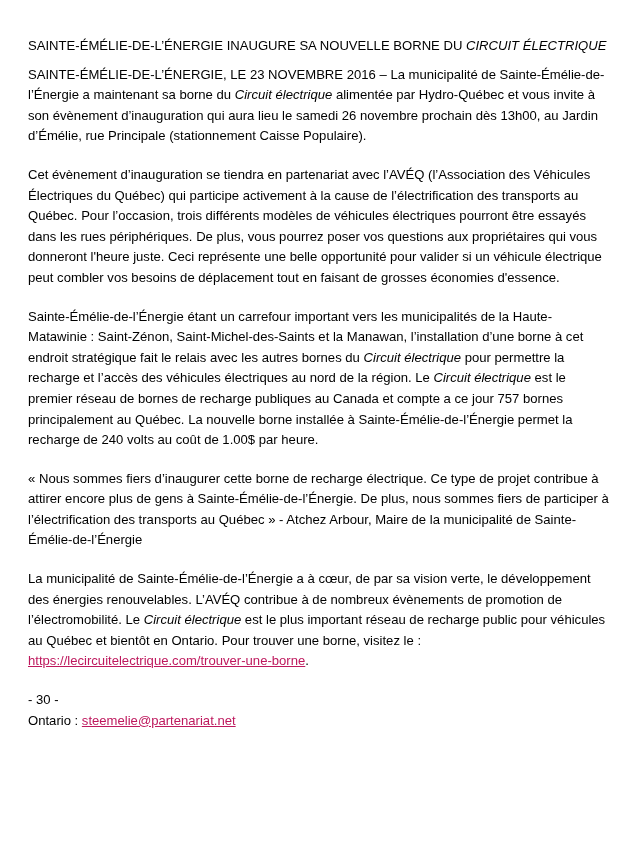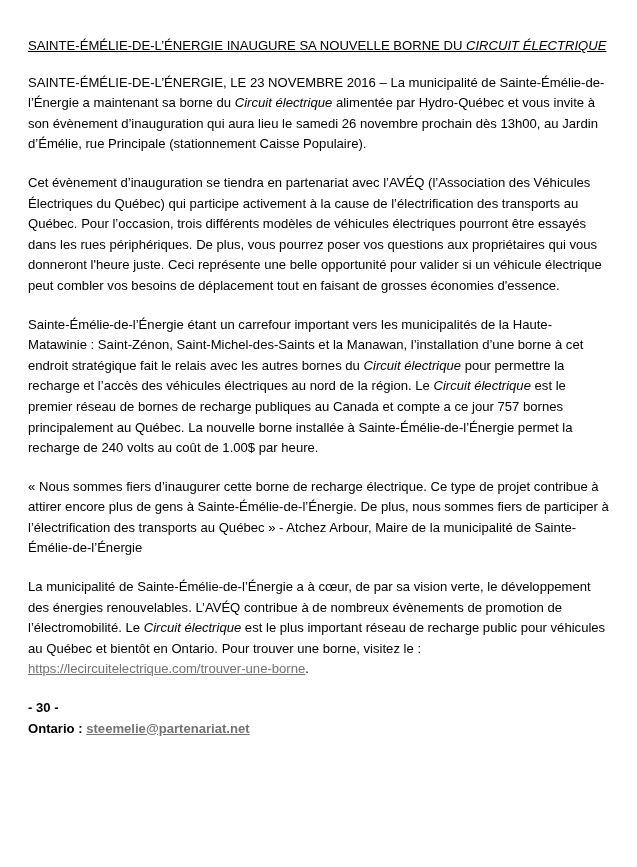--- a/index.html
+++ b/index.html
@@ -25,33 +25,31 @@
     line-height: 20.6px;
     text-align: left;
   }
   p {
     margin: 0 0 0 0;
   }
   .para {
     margin-bottom: 18px;
   }
   .headline {
-    margin-bottom: 16px;
-    text-decoration: underline;
+    margin-bottom: 8px;
   }
   .it {
     font-style: italic;
   }
   a.link {
-    color: #737373;
+    color: #be185d;
     text-decoration: underline;
   }
   .blockline {
     margin-bottom: 0;
-    font-weight: bold;
   }
 </style>
 </head>
 <body>
 
 <div class="page">
   <div class="doc">
 
     <p class="headline"><span>SAINTE-ÉMÉLIE-DE-L’ÉNERGIE INAUGURE SA NOUVELLE BORNE DU </span><span class="it">CIRCUIT ÉLECTRIQUE</span></p>
 

